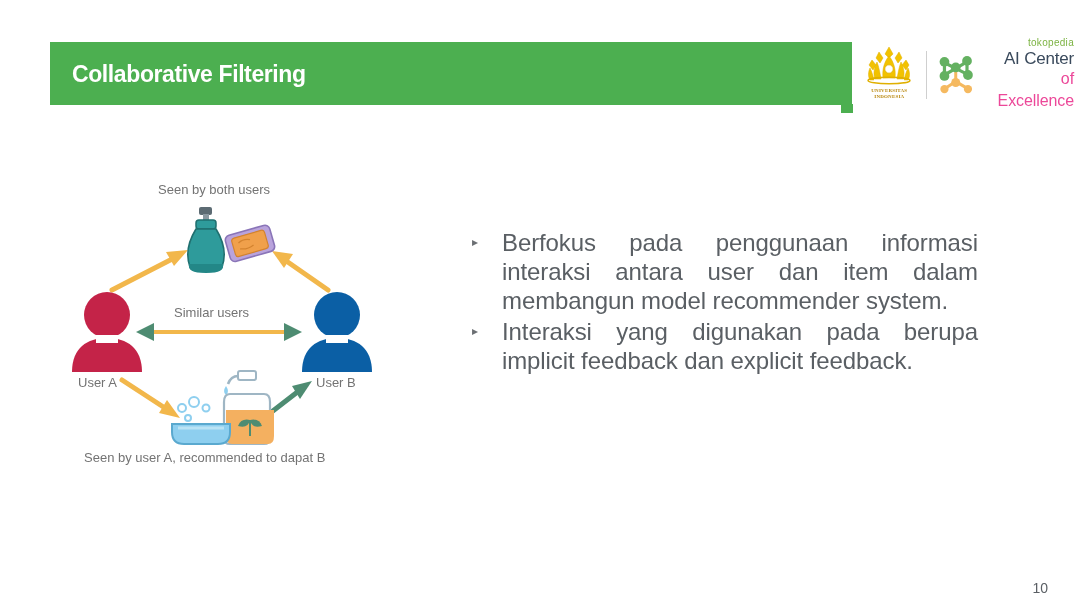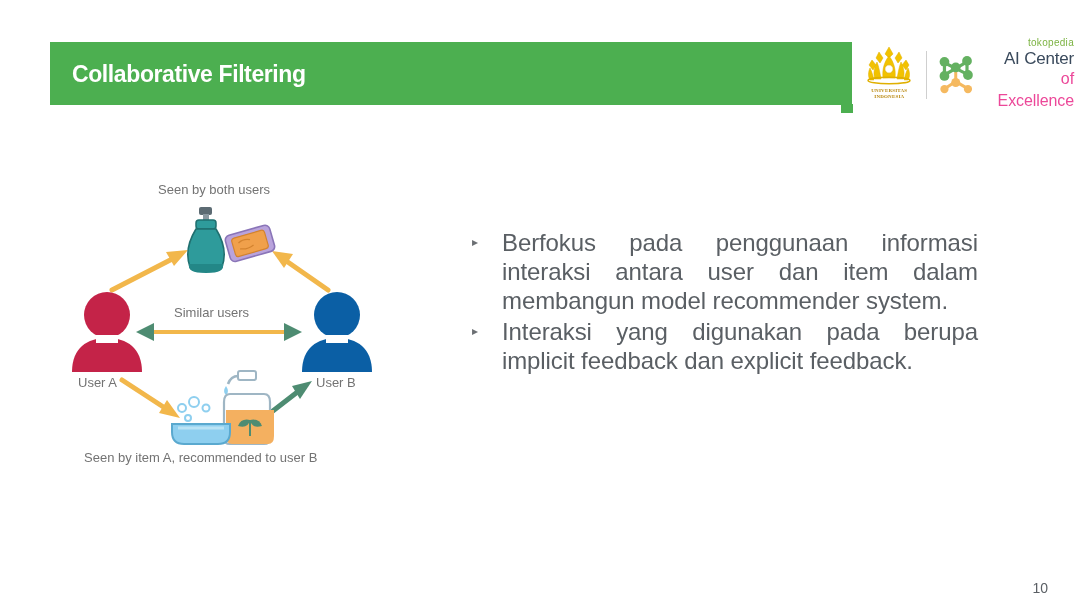--- a/index.html
+++ b/index.html
@@ -305,21 +305,21 @@
       <circle cx="128" cy="246" r="3" fill="none" stroke="#8ECFEF" stroke-width="2"></circle>
       <path d="M112 252 h58 v8 q0 12 -12 12 h-34 q-12 0 -12 -12 z" fill="#8ECFEF" stroke="#5aa9cf" stroke-width="2"></path>
       <path d="M118 256 h46" stroke="#b9e3f5" stroke-width="3"></path>
     </g>
   </svg>
 
   <div class="dg-label lbl-top">Seen by both users</div>
   <div class="dg-label lbl-mid">Similar users</div>
   <div class="dg-label lbl-ua">User A</div>
   <div class="dg-label lbl-ub">User B</div>
-  <div class="dg-label lbl-bot">Seen by item A, recommended to user B</div>
+  <div class="dg-label lbl-bot">Seen by user A, recommended to dapat B</div>
 </div>
 
 <div class="bullets">
   <div class="bullet-row">
     <div class="bullet-marker">▸</div>
     <div class="bullet-text">Berfokus pada penggunaan informasi interaksi antara user dan item dalam membangun model recommender system.</div>
   </div>
   <div class="bullet-row">
     <div class="bullet-marker">▸</div>
     <div class="bullet-text">Interaksi yang digunakan pada berupa implicit feedback dan explicit feedback.</div>

